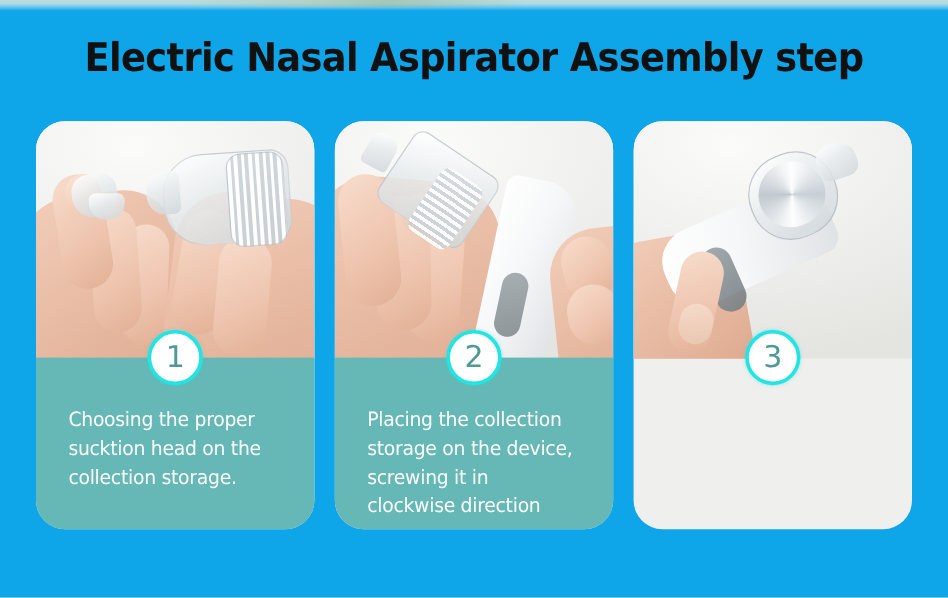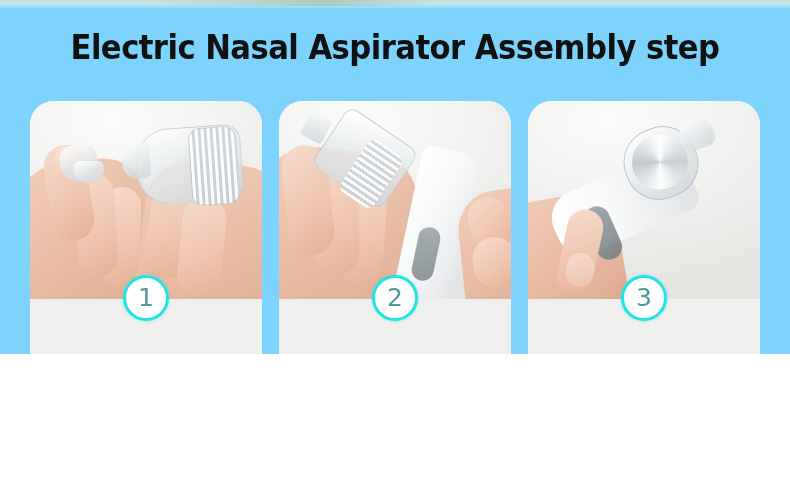--- a/index.html
+++ b/index.html
@@ -12,22 +12,22 @@
     overflow: hidden;
     background: #ffffff;
     font-family: "Liberation Sans", sans-serif;
     position: relative;
   }
 
   #infographic {
     position: absolute;
     left: 0; top: 0;
     width: 790px;
-    height: 354px;
-    background: #7dd3fc;
+    height: 498px;
+    background: #0ea5e9;
     overflow: hidden;
   }
 
   
   .top-wash {
     position: absolute;
     left: 0; top: 0;
     width: 790px;
     height: 9px;
     background: linear-gradient(to bottom,
@@ -310,20 +310,23 @@
           <div class="sh skin c1-handR"></div>
           <div class="sh skin-lt c1-rfing1"></div>
           <div class="sh skin-lt c1-rfing2"></div>
           <div class="sh clearplast c1-body"></div>
           <div class="sh c1-ring"></div>
           <div class="sh clearplast c1-nozzle"></div>
           <div class="sh clearplast c1-tipA"></div>
           <div class="sh clearplast c1-tipB"></div>
         </div>
       </div>
+      <div class="panel">
+        <div class="panel-text">Choosing the proper sucktion head on the collection storage.</div>
+      </div>
       <div class="badge">
         <span>1</span>
       </div>
     </div>
 
     <div class="card">
       <div class="photo">
         <div class="photo-bg"></div>
         <div class="art">
           <div class="sh skin c2-hand"></div>
@@ -334,20 +337,23 @@
           <div class="sh whitebody c2-device"></div>
           <div class="sh c2-devgrip"></div>
           <div class="sh skin c2-handR"></div>
           <div class="sh skin-lt c2-rf1"></div>
           <div class="sh skin-lt c2-rf2"></div>
           <div class="sh clearplast c2-collector"></div>
           <div class="sh c2-collector2"></div>
           <div class="sh clearplast c2-spout"></div>
         </div>
       </div>
+      <div class="panel">
+        <div class="panel-text">Placing the collection storage on the device, screwing it in clockwise direction</div>
+      </div>
       <div class="badge">
         <span>2</span>
       </div>
     </div>
 
     <div class="card">
       <div class="photo">
         <div class="photo-bg"></div>
         <div class="art">
           <div class="sh skin c3-hand"></div>

